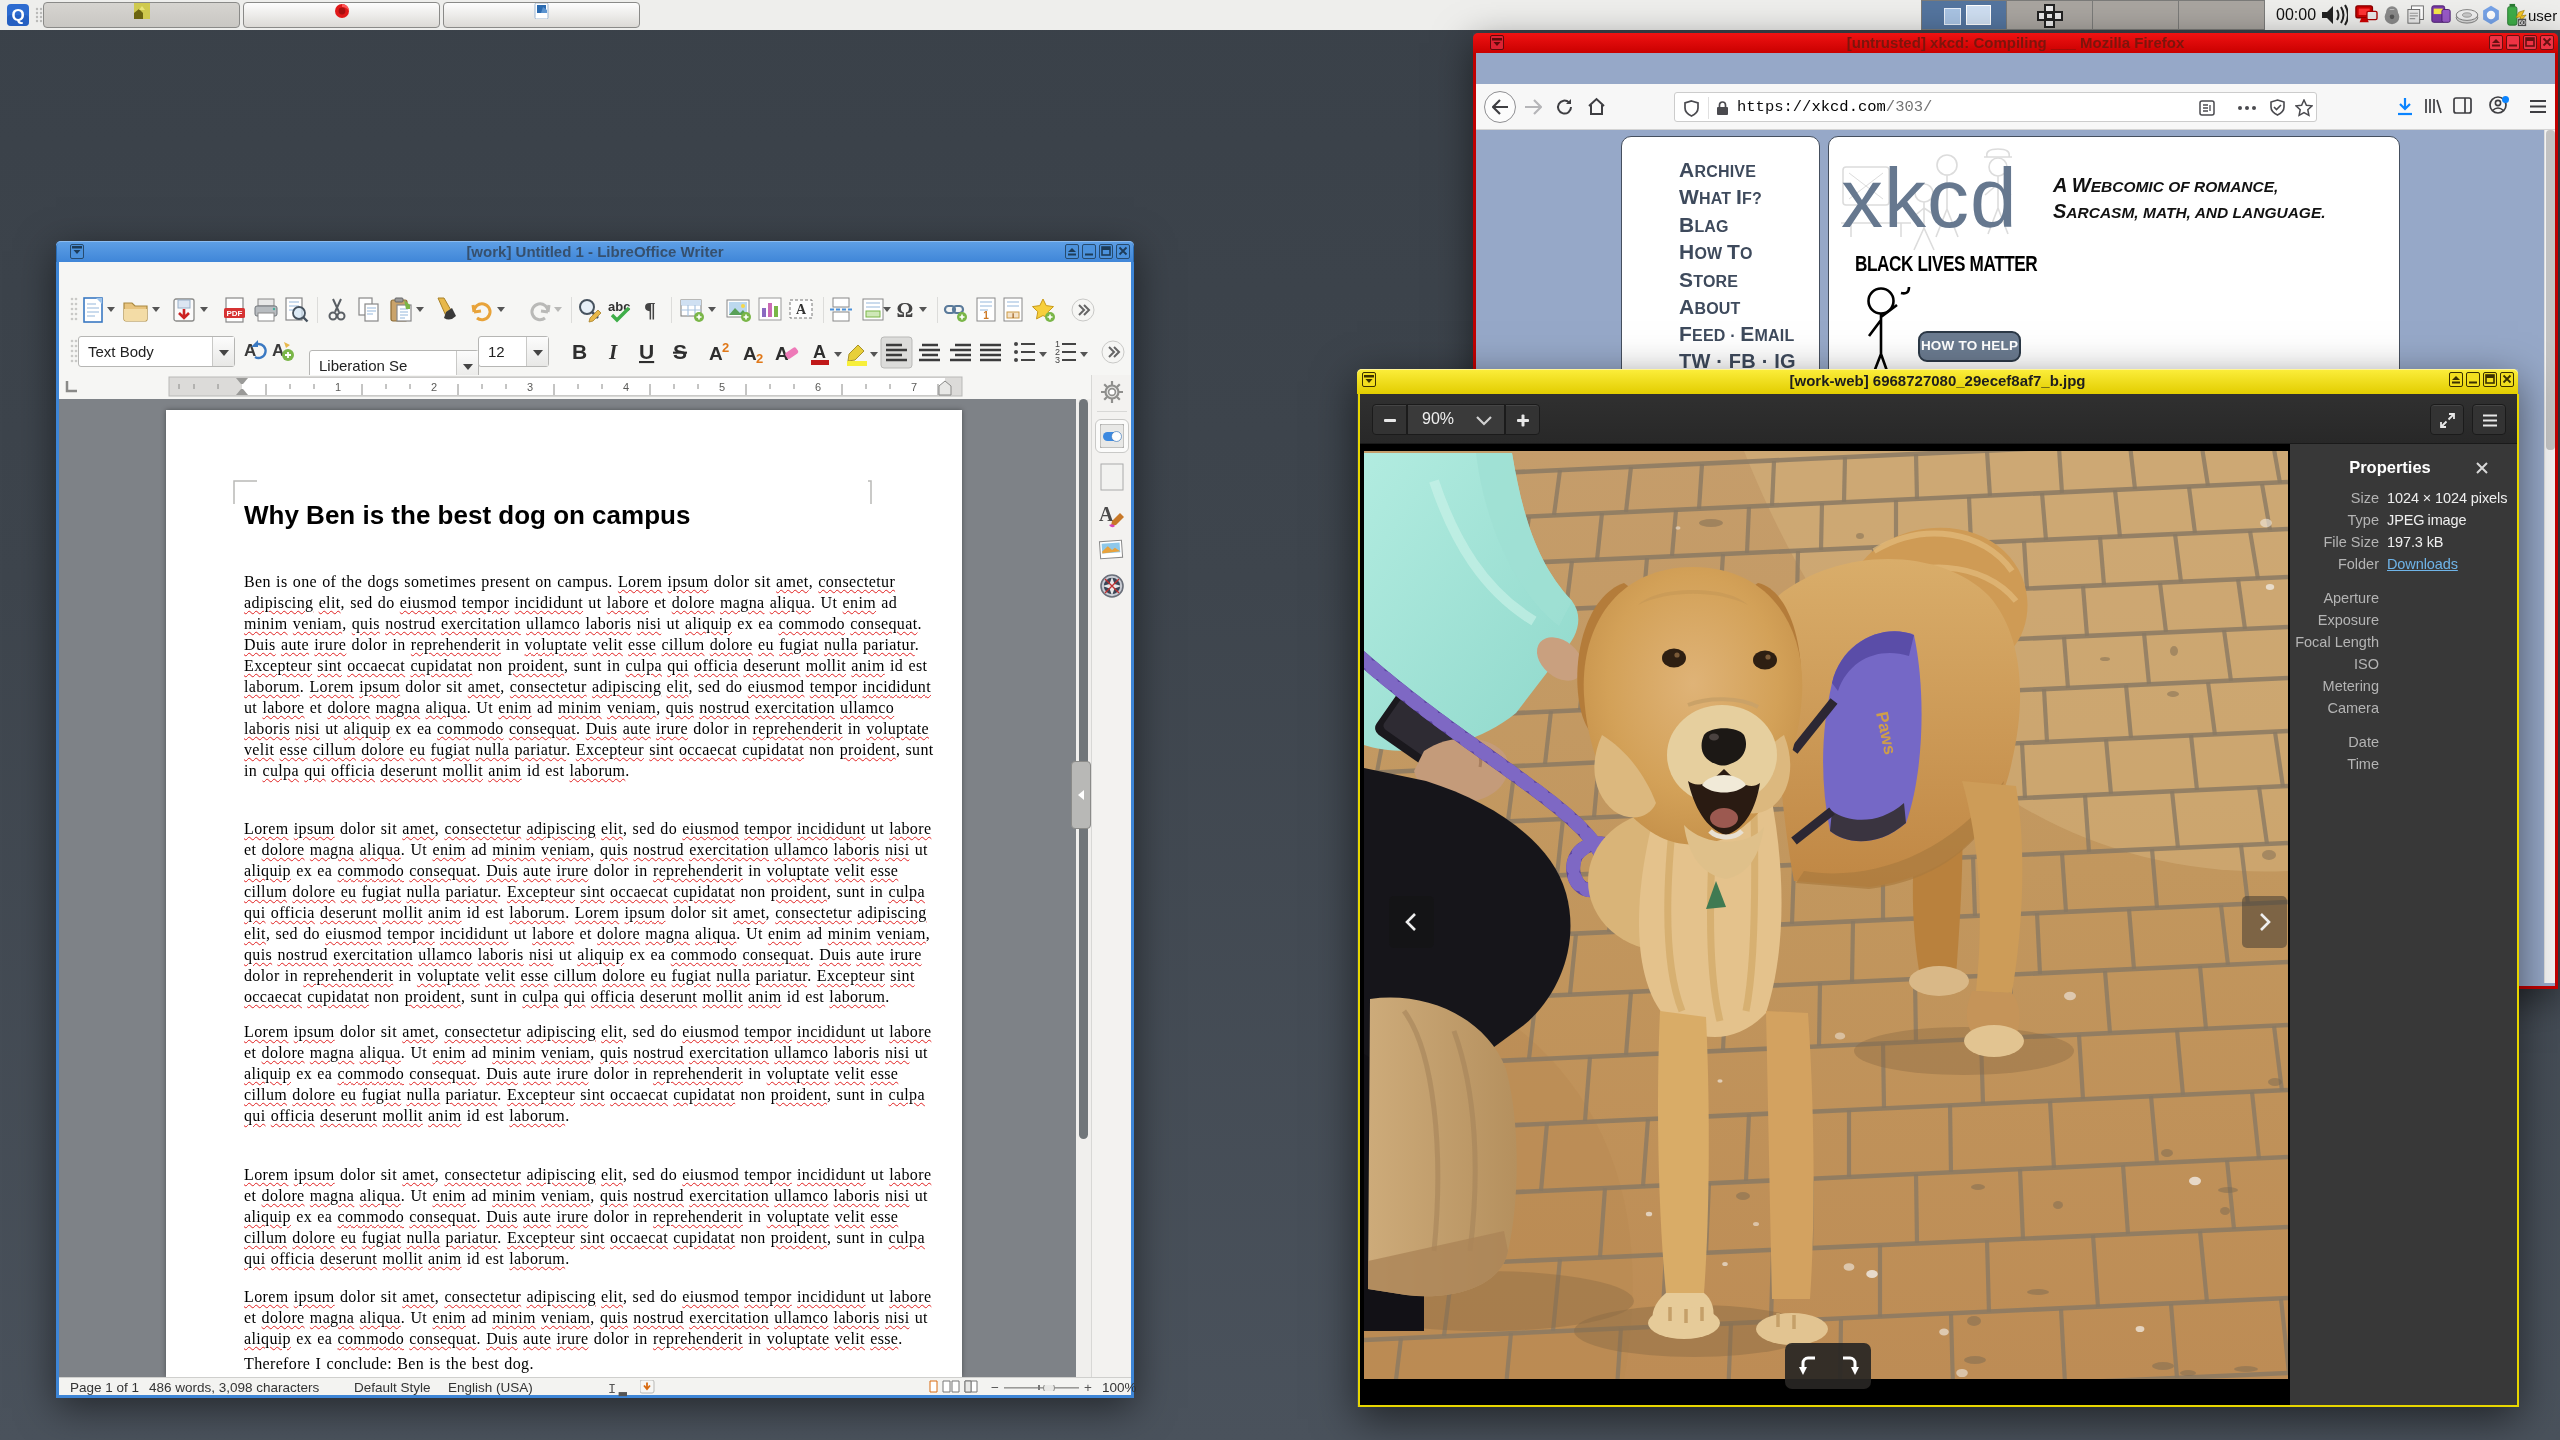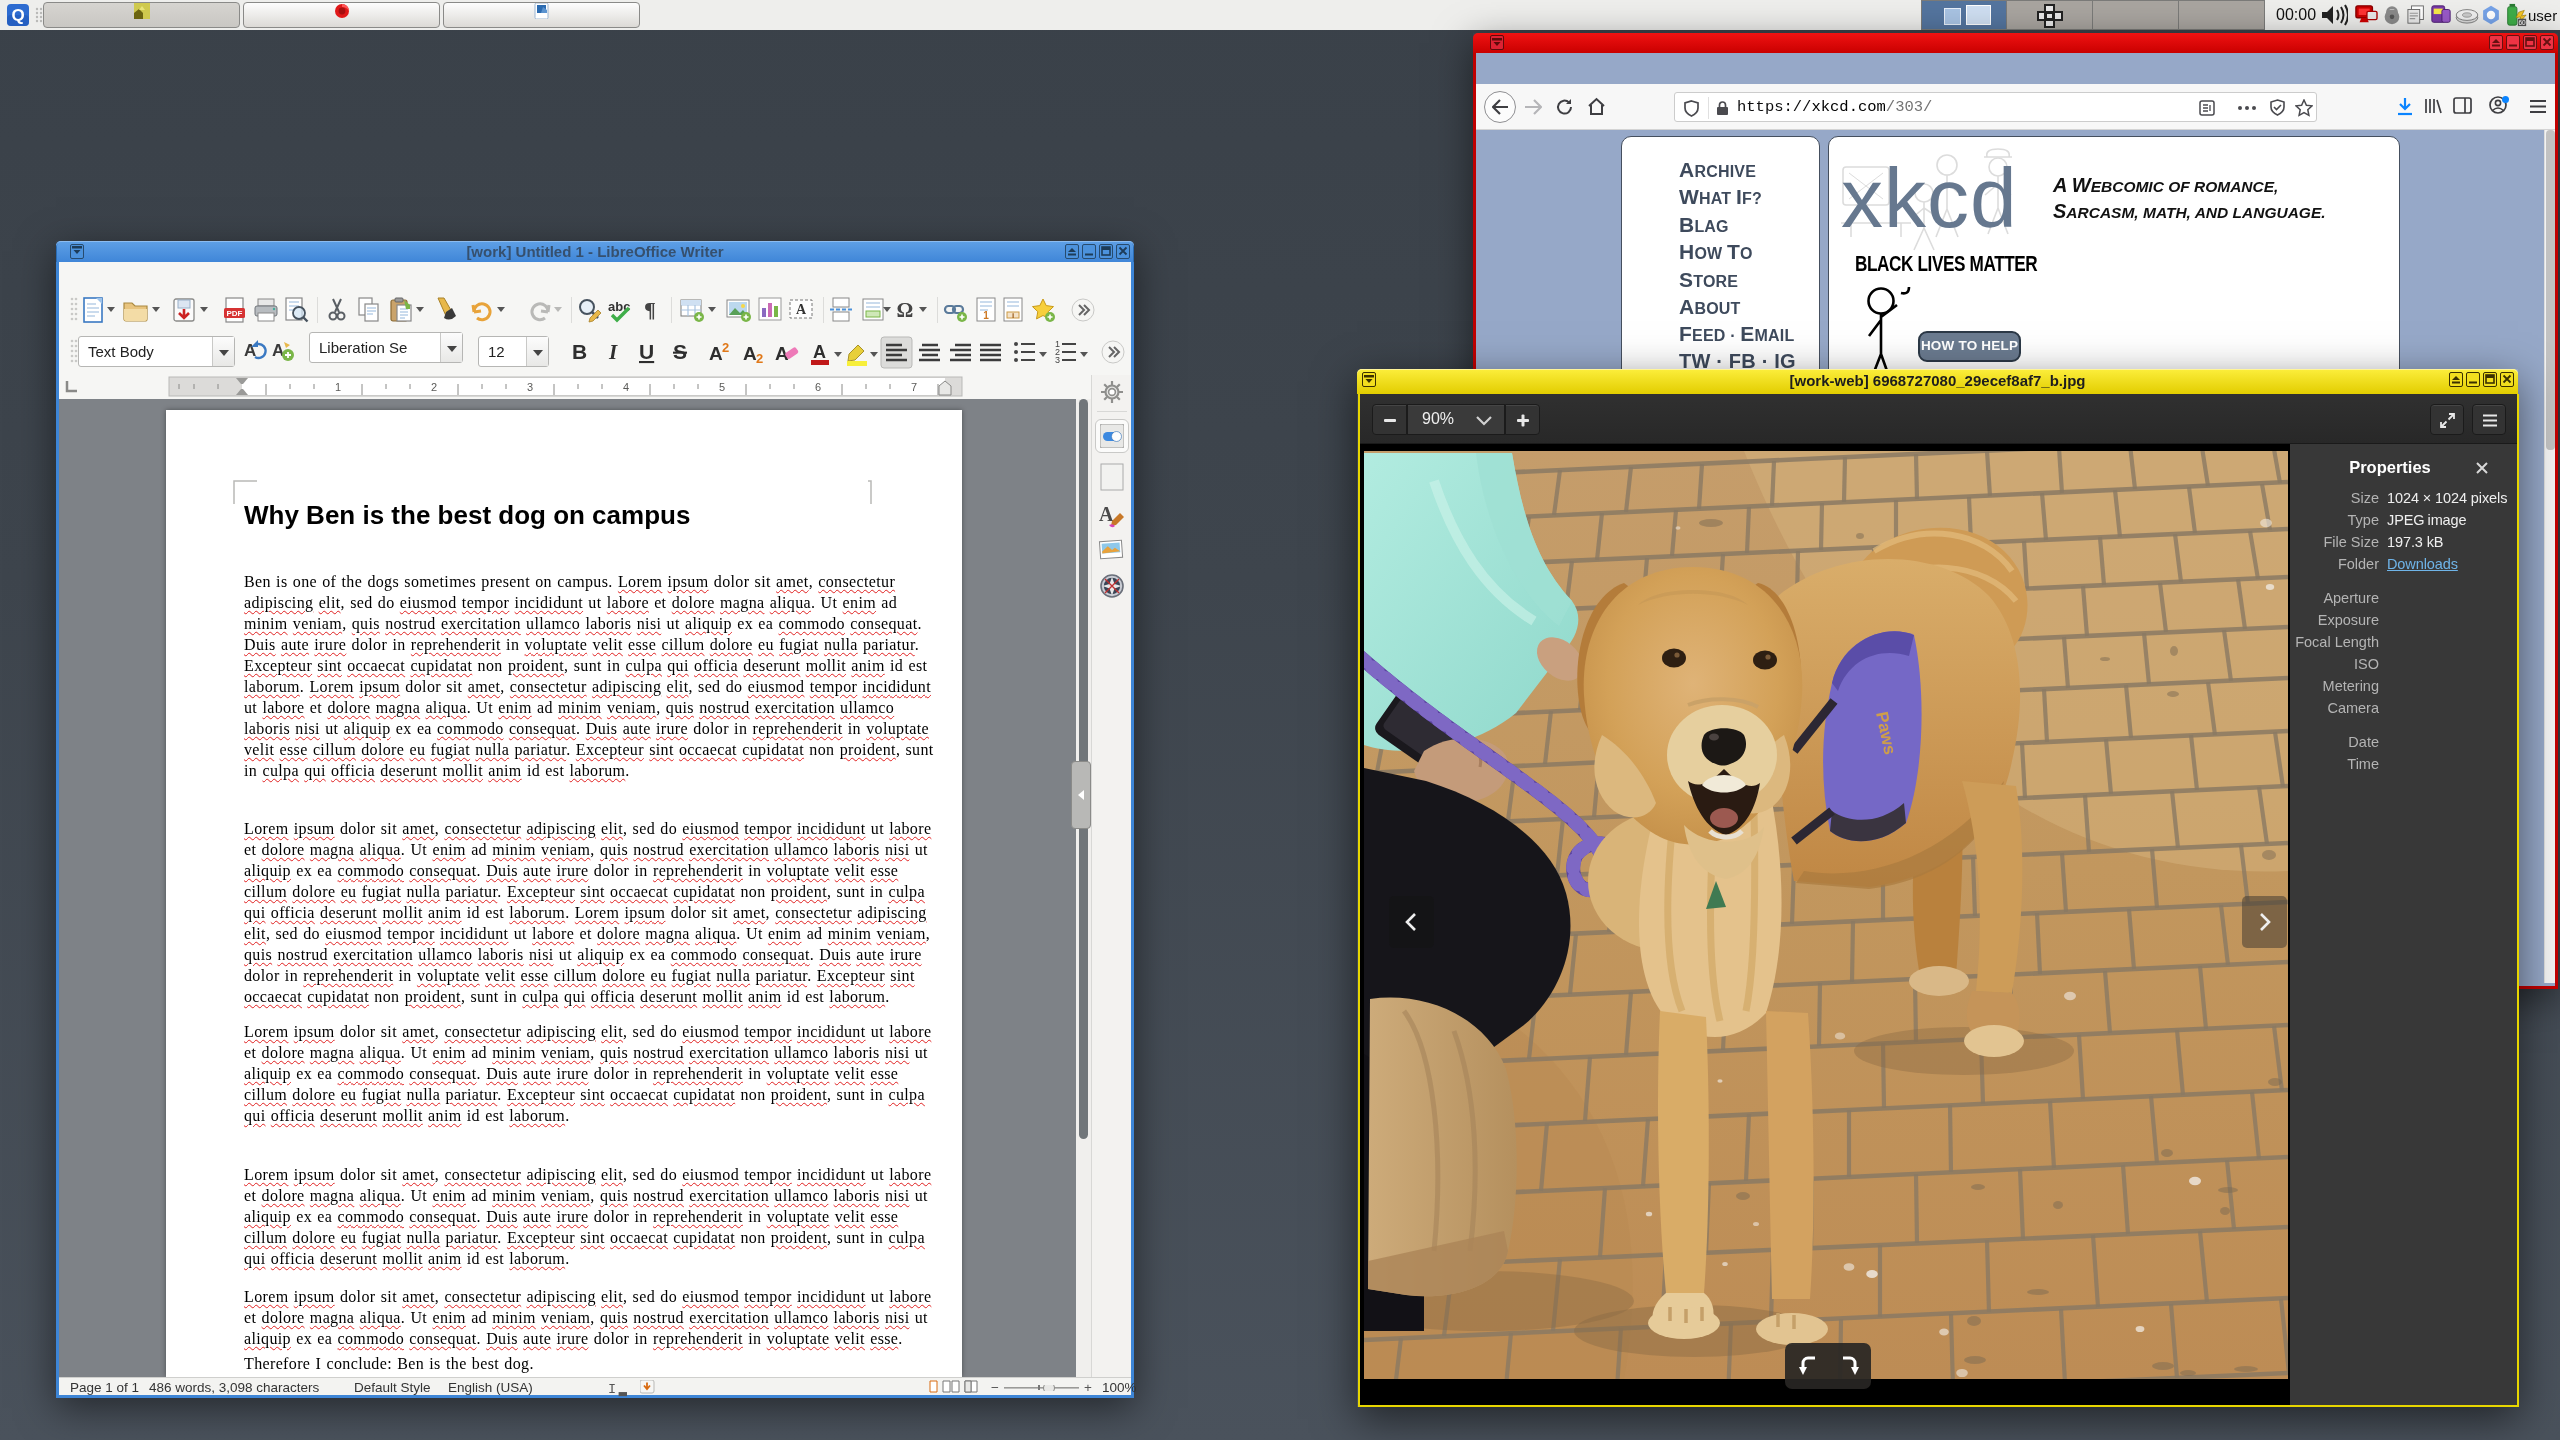--- a/index.html
+++ b/index.html
@@ -174,20 +174,21 @@
 </div>
 
 <div class="win" id="ff">
   <div id="ff-title">
     <div class="mbtn" style="left:17px;top:2px;background:#d23;border-color:#5e0a0a;">
         <svg width="12" height="13" viewBox="0 0 12 13">
           <rect x="1" y="2" width="10" height="2.5" fill="#5e0a0a"></rect>
           <path d="M2.5 6 h7 l-3.5 4 z" fill="#5e0a0a"></path>
         </svg>
       </div>
+    <div class="t">[untrusted] xkcd: Compiling ___ Mozilla Firefox</div>
     <div class="mbtn" style="right:55px;top:2px;background:#e34;border-color:#611;">
         <svg width="12" height="13" viewBox="0 0 12 13">
           <path d="M6 3 l4 4 h-8 z" fill="#611"></path>
           <rect x="2" y="8.5" width="8" height="2" fill="#611"></rect>
         </svg>
       </div>
     <div class="mbtn" style="right:38px;top:2px;background:#e34;border-color:#611;">
         <svg width="12" height="13" viewBox="0 0 12 13">
           <rect x="2" y="8.5" width="8" height="2" fill="#611"></rect>
         </svg>
@@ -541,21 +542,21 @@
             <circle cx="12" cy="12" r="11" fill="none" stroke="#c9c9c7" stroke-width="1"></circle>
             <path d="M8 7 l5 5 l-5 5 M13 7 l5 5 l-5 5" stroke="#666" stroke-width="2" fill="none"></path>
           </g>
       </svg>
     </div>
     <div id="lo-tb2">
       <div class="combo" style="left:19px;top:6px;width:157px;">
           <span style="position:absolute;left:9px;top:6px;">Text Body</span>
           <div class="arr"></div>
         </div>
-      <div class="combo" style="left:250px;top:2px;width:154px;padding-left:10px;">
+      <div class="combo" style="left:250px;top:20px;width:170px;padding-left:10px;">
           <span style="position:absolute;left:9px;top:6px;">Liberation Se</span>
           <div class="arr"></div>
         </div>
       <div class="combo" style="left:419px;top:6px;width:71px;">
           <span style="position:absolute;left:9px;top:6px;">12</span>
           <div class="arr"></div>
         </div>
       <svg class="abs" style="left:0;top:0" width="1072" height="45" viewBox="0 0 1072 45">
         <g fill="#c9c9c7">
             <circle cx="13" cy="11" r="1.3"></circle>

